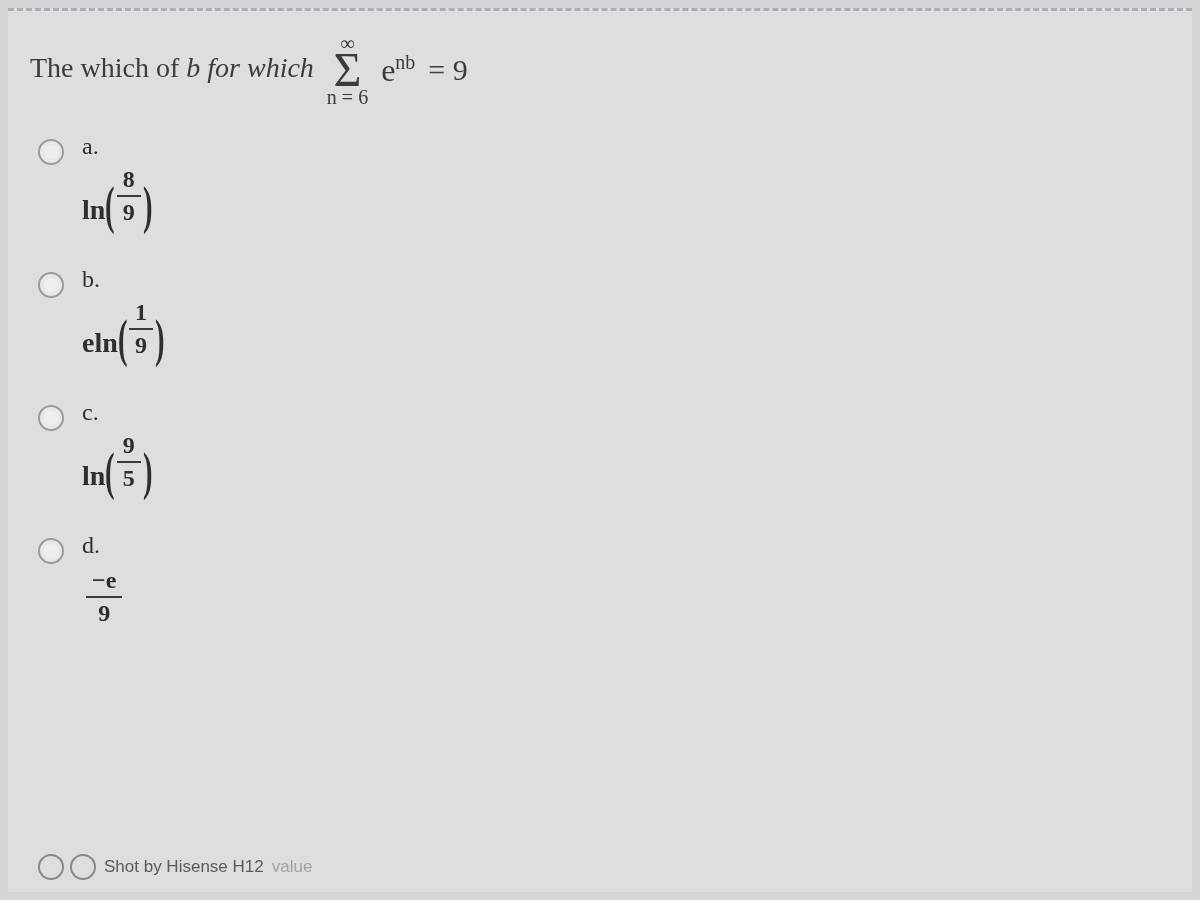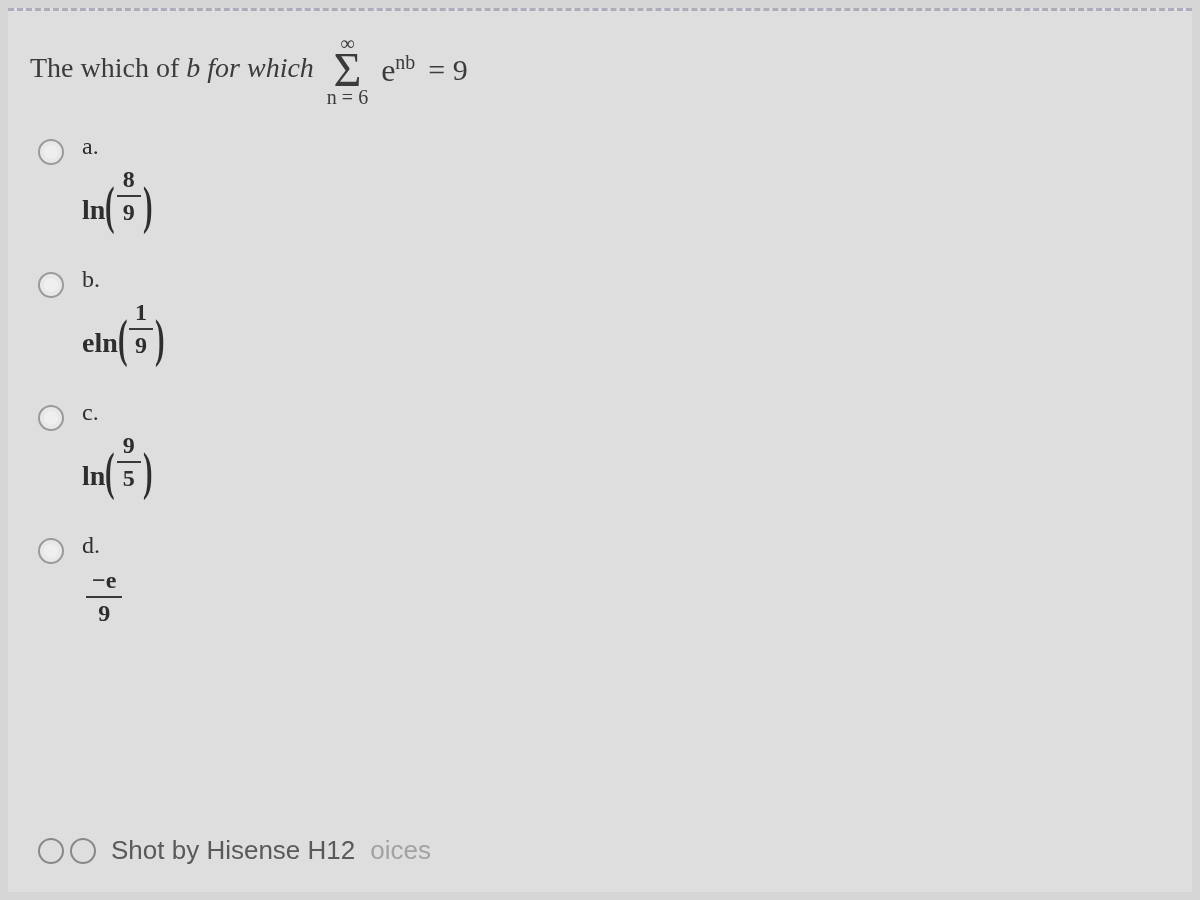--- a/index.html
+++ b/index.html
@@ -62,23 +62,23 @@
   
   .mrow{display:inline-flex;align-items:flex-end;font-weight:bold;}
   .paren{display:inline-flex;align-items:center;font-size:52px;line-height:.8;transform:scaleX(.55);margin:0 -6px;}
   .frac{display:inline-flex;flex-direction:column;align-items:center;margin:0 4px;}
   .frac .num{border-bottom:2px solid #3a3a3a;padding:0 6px 2px;font-size:24px;text-align:center;}
   .frac .den{padding:2px 6px 0;font-size:24px;text-align:center;}
   .fn{font-size:28px;margin-right:2px;}
   .minus-e{font-size:26px;}
   
   .wm{
-    position:absolute;left:30px;bottom:26px;
-    display:flex;align-items:center;gap:15px;
-    font-size:26px;color:#888;font-family:Arial,sans-serif;
+    position:absolute;left:30px;bottom:12px;
+    display:flex;align-items:center;gap:8px;
+    font-size:17px;color:#888;font-family:Arial,sans-serif;
   }
   .wm .iconring{
     display:flex;gap:6px;
   }
   .wm .iconring .c1,.wm .iconring .c2{
     width:22px;height:22px;border:2px solid #888;border-radius:50%;
   }
   .wm .dark{color:#5a5a5a;}
   .wm .light{color:#a2a2a2;}
 </style>
@@ -168,16 +168,16 @@
     </div>
 
   </div>
 
   <div class="wm">
     <span class="iconring">
       <span class="c1"></span>
         <span class="c2"></span>
     </span>
     <span class="dark">Shot by Hisense H12</span>
-      <span class="light">oices</span>
+      <span class="light">value</span>
   </div>
 
 </div>
 
 </body></html>

